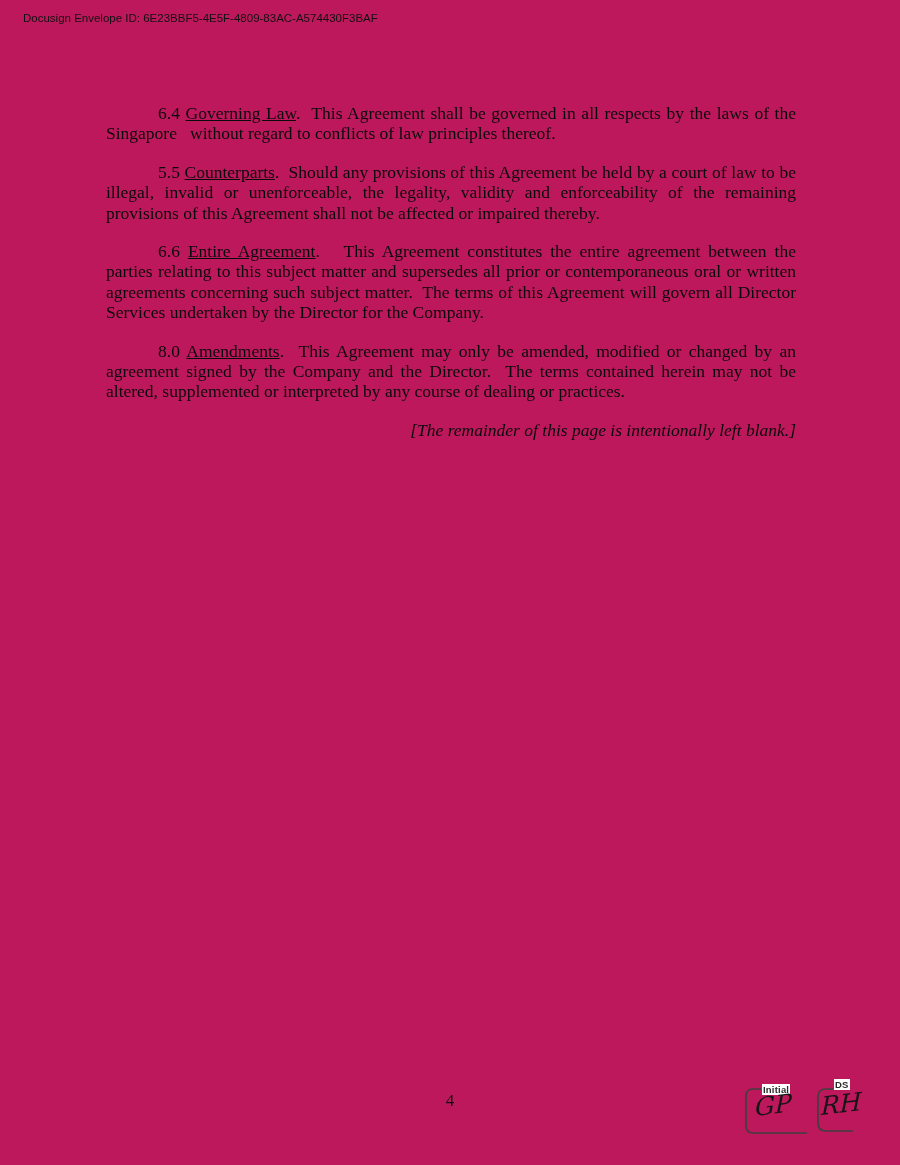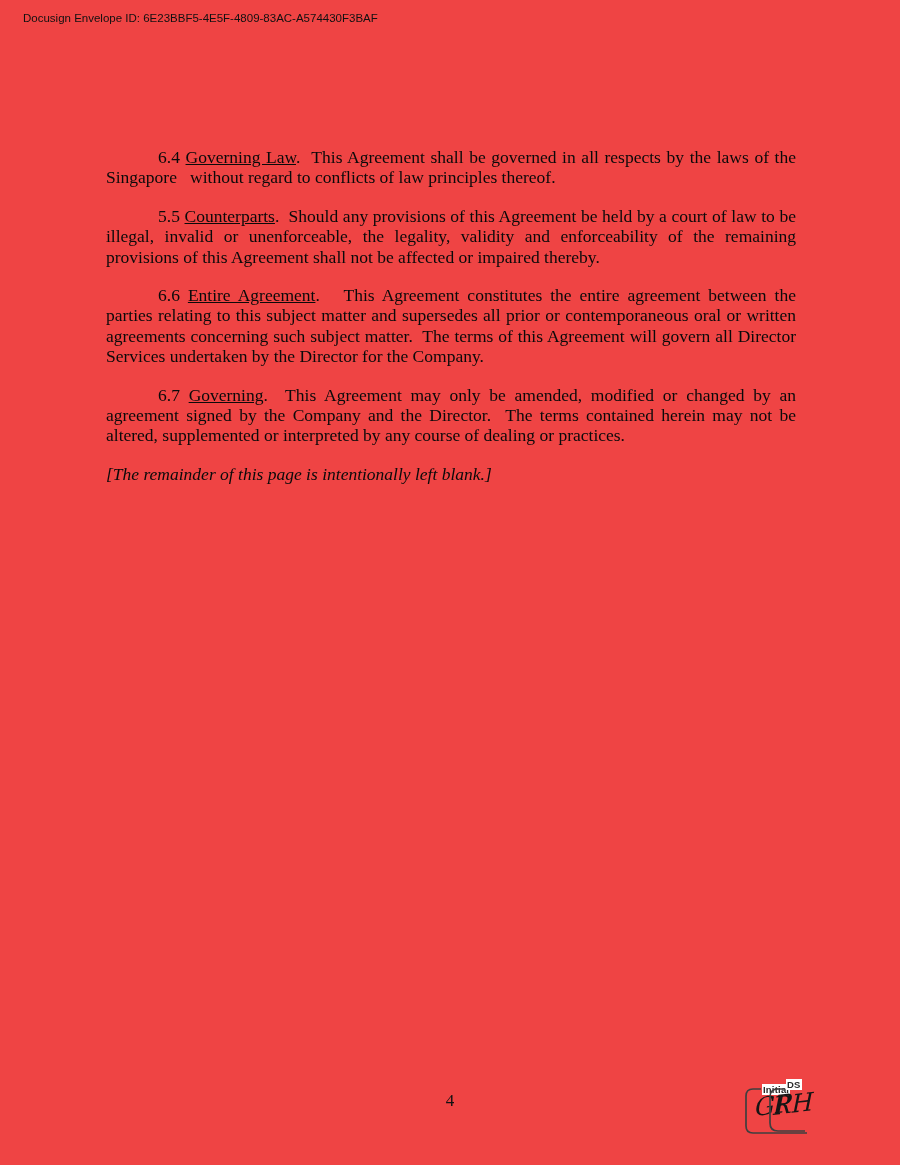--- a/index.html
+++ b/index.html
@@ -1,20 +1,20 @@
 <!DOCTYPE html>
 <html><head>
 <meta charset="utf-8">
 <style>
   html, body { margin: 0; padding: 0; background: #ffffff; }
   .page {
     position: relative;
     width: 900px;
     height: 1165px;
-    background: #ef4444;
+    background: #be185d;
     overflow: hidden;
     color: #111111;
   }
   .env-header {
     position: absolute;
     left: 23px;
     top: 12px;
     font-family: "Liberation Sans", sans-serif;
     font-size: 11.5px;
     color: #111111;
@@ -22,32 +22,31 @@
   }
   .content {
     position: absolute;
     left: 106px;
     top: 103px;
     width: 690px;
     font-family: "Liberation Serif", serif;
     font-size: 17.5px;
     line-height: 20.4px;
     color: #0a0a0a;
-    margin-top: 44px;
   }
   .para {
     margin: 0 0 18px 0;
     text-align: justify;
     text-indent: 52px;
     white-space: pre-wrap;
   }
   .u { text-decoration: underline; }
   .notice {
     margin: 0;
-    text-align: left;
+    text-align: right;
     font-style: italic;
     white-space: normal;
   }
   .page-number {
     position: absolute;
     left: 0;
     top: 1091px;
     width: 900px;
     text-align: center;
     font-family: "Liberation Serif", serif;
@@ -76,36 +75,36 @@
     font-style: italic;
     font-size: 25px;
     color: #151515;
     transform: rotate(-7deg) skewX(-8deg);
     transform-origin: left bottom;
     white-space: nowrap;
   }
   #tab-initial { left: 742px; top: 1084px; width: 70px; height: 52px; }
   #tab-initial .tab-label { left: 20px; top: 0px; }
   #tab-initial .tab-script { left: 13px; top: 9px; }
-  #tab-ds { left: 765px; top: 1078px; width: 60px; height: 58px; }
+  #tab-ds { left: 813px; top: 1078px; width: 60px; height: 58px; }
   #tab-ds .tab-label { left: 21px; top: 1px; }
   #tab-ds .tab-script { left: 8px; top: 14px; }
 </style>
 </head>
 <body>
 
 <div class="page">
 
   <div class="env-header">Docusign Envelope ID: 6E23BBF5-4E5F-4809-83AC-A574430F3BAF</div>
 
   <div class="content">
     <p class="para"><span>6.4 </span><span class="u">Governing Law</span><span>.  This Agreement shall be governed in all respects by the laws of the Singapore   without regard to conflicts of law principles thereof.</span></p>
     <p class="para"><span>5.5 </span><span class="u">Counterparts</span><span>.  Should any provisions of this Agreement be held by a court of law to be illegal, invalid or unenforceable, the legality, validity and enforceability of the remaining provisions of this Agreement shall not be affected or impaired thereby.</span></p>
     <p class="para"><span>6.6 </span><span class="u">Entire Agreement</span><span>.   This Agreement constitutes the entire agreement between the parties relating to this subject matter and supersedes all prior or contemporaneous oral or written agreements concerning such subject matter.  The terms of this Agreement will govern all Director Services undertaken by the Director for the Company.</span></p>
-    <p class="para"><span>6.7 </span><span class="u">Governing</span><span>.  This Agreement may only be amended, modified or changed by an agreement signed by the Company and the Director.  The terms contained herein may not be altered, supplemented or interpreted by any course of dealing or practices.</span></p>
+    <p class="para"><span>8.0 </span><span class="u">Amendments</span><span>.  This Agreement may only be amended, modified or changed by an agreement signed by the Company and the Director.  The terms contained herein may not be altered, supplemented or interpreted by any course of dealing or practices.</span></p>
     <div class="notice">[The remainder of this page is intentionally left blank.]</div>
   </div>
 
   <div class="page-number">4</div>
 
   <div class="initial-tab" id="tab-initial">
     <svg width="70" height="52" viewBox="0 0 70 52">
       <path d="M19 5 H11 Q4 5 4 12 V42 Q4 49 11 49 H65" fill="none" stroke="#3f3f3f" stroke-width="1.7"></path>
     </svg>
     <span class="tab-label">Initial</span>

